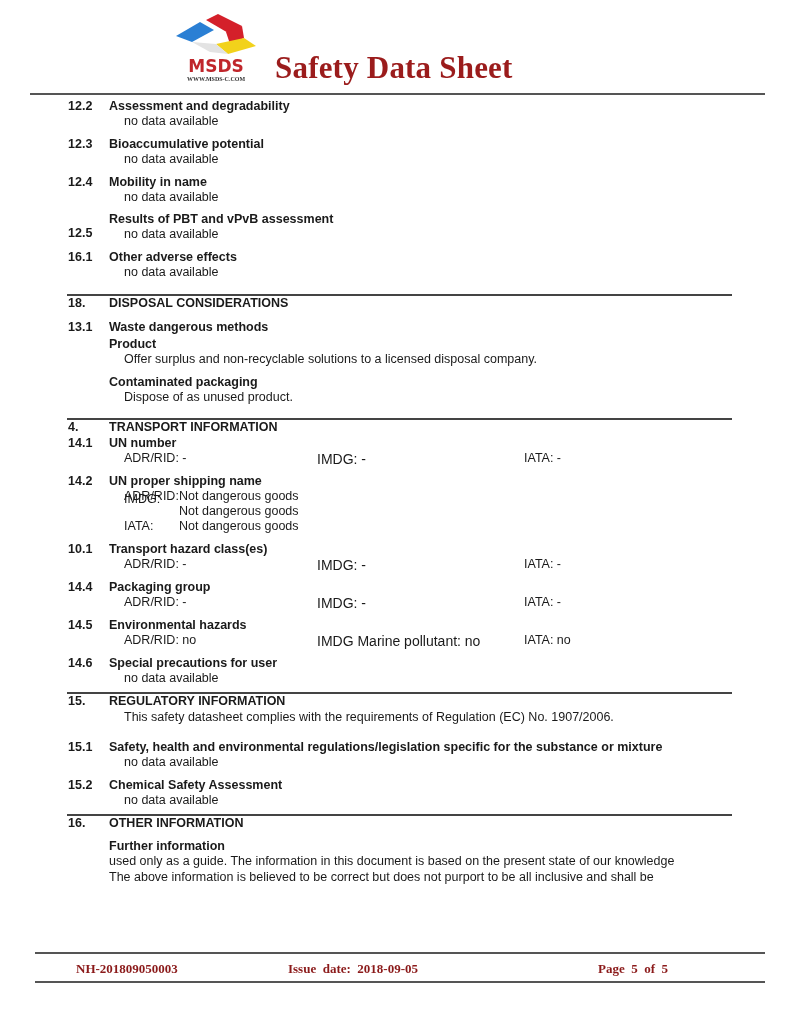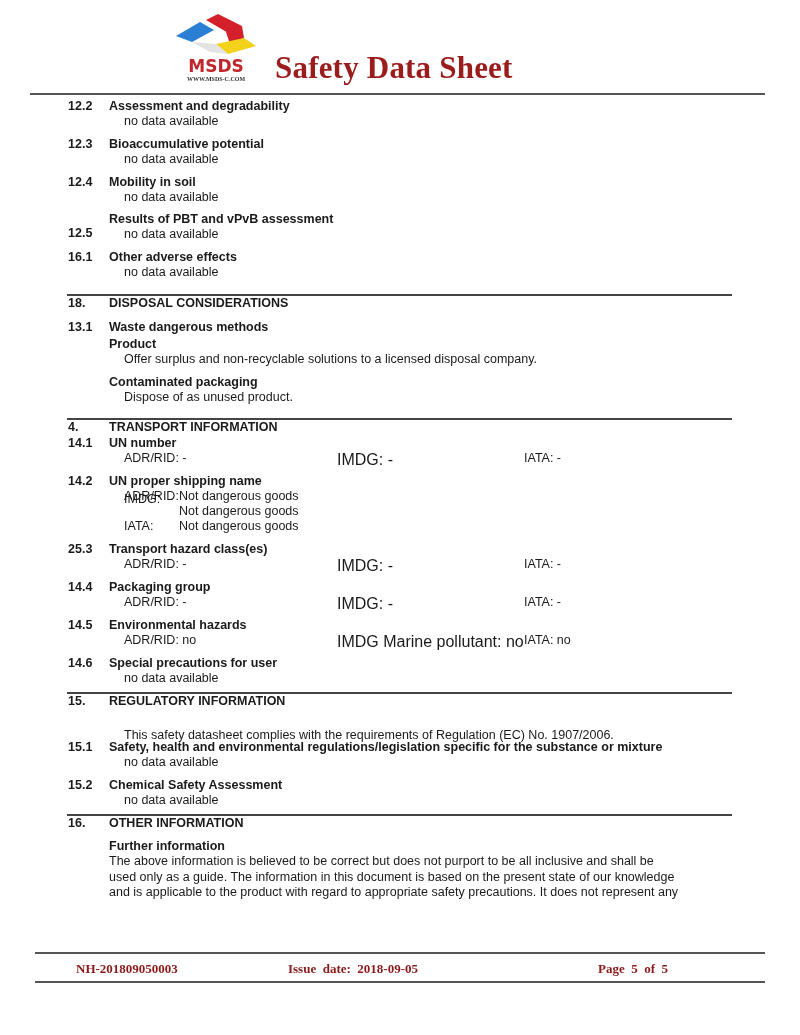--- a/index.html
+++ b/index.html
@@ -12,21 +12,21 @@
                font-weight: bold; font-size: 31px; color: #9b1c1c; letter-spacing: 0.2px; }
   .hdr-rule { position: absolute; left: 30px; top: 93px; width: 735px; height: 2px; background: #555; }
 
   
   .content { position: absolute; left: 0; top: 0; width: 800px; }
   .blk { position: absolute; left: 68px; width: 664px; }
   .num { position: absolute; left: 0; font-weight: bold; font-size: 12.5px; }
   .ttl { position: absolute; left: 41px; font-weight: bold; font-size: 12.5px; white-space: nowrap; }
   .txt { position: absolute; left: 41px; font-size: 12.5px; white-space: nowrap; margin-left: 15px; }
   .sec-rule { position: absolute; left: 67px; width: 665px; height: 2px; background: #444; }
-  .col2 { position: absolute; left: 249px; font-size: 16px; white-space: nowrap; margin-left: 20px; }
+  .col2 { position: absolute; left: 249px; font-size: 14px; white-space: nowrap; }
   .col3 { position: absolute; left: 456px; font-size: 12.5px; white-space: nowrap; }
   .lbl2 { position: absolute; left: 111px; font-size: 12.5px; white-space: nowrap; }
   .para { position: absolute; left: 41px; width: 610px; font-size: 12.5px; line-height: 15.5px; }
 
   
   .ftr-rule { position: absolute; left: 35px; width: 730px; height: 2px; background: #555; }
   .ftr { position: absolute; top: 961px; font-family: "Liberation Serif", serif; font-weight: bold;
          font-size: 13px; color: #8b1a1a; white-space: nowrap; }
 </style>
 </head>
@@ -57,21 +57,21 @@
     <span class="ttl" style="top:0">Assessment and degradability</span>
     <span class="txt" style="top:15px">no data available</span>
   </div>
   <div class="blk" style="top:137px">
     <span class="num" style="top:0">12.3</span>
     <span class="ttl" style="top:0">Bioaccumulative potential</span>
     <span class="txt" style="top:15px">no data available</span>
   </div>
   <div class="blk" style="top:175px">
     <span class="num" style="top:0">12.4</span>
-    <span class="ttl" style="top:0">Mobility in soil</span>
+    <span class="ttl" style="top:0">Mobility in name</span>
     <span class="txt" style="top:15px">no data available</span>
   </div>
   <div class="blk" style="top:212px">
     <span class="num" style="top:14px">12.5</span>
     <span class="ttl" style="top:0">Results of PBT and vPvB assessment</span>
     <span class="txt" style="top:15px">no data available</span>
   </div>
   <div class="blk" style="top:250px">
     <span class="num" style="top:0">16.1</span>
     <span class="ttl" style="top:0">Other adverse effects</span>
@@ -108,21 +108,21 @@
     <span class="num" style="top:0">14.2</span>
     <span class="ttl" style="top:0">UN proper shipping name</span>
     <span class="txt" style="top:15px">ADR/RID:</span>
     <span class="lbl2" style="top:15px">Not dangerous goods</span>
     <span class="txt" style="top:18px">IMDG:</span>
     <span class="lbl2" style="top:30px">Not dangerous goods</span>
     <span class="txt" style="top:45px">IATA:</span>
     <span class="lbl2" style="top:45px">Not dangerous goods</span>
   </div>
   <div class="blk" style="top:542px">
-    <span class="num" style="top:0">25.3</span>
+    <span class="num" style="top:0">10.1</span>
     <span class="ttl" style="top:0">Transport hazard class(es)</span>
     <span class="txt" style="top:15px">ADR/RID: -</span>
     <span class="col2" style="top:15px">IMDG: -</span>
     <span class="col3" style="top:15px">IATA: -</span>
   </div>
   <div class="blk" style="top:580px">
     <span class="num" style="top:0">14.4</span>
     <span class="ttl" style="top:0">Packaging group</span>
     <span class="txt" style="top:15px">ADR/RID: -</span>
     <span class="col2" style="top:15px">IMDG: -</span>
@@ -138,42 +138,41 @@
   <div class="blk" style="top:656px">
     <span class="num" style="top:0">14.6</span>
     <span class="ttl" style="top:0">Special precautions for user</span>
     <span class="txt" style="top:15px">no data available</span>
   </div>
 
   <div class="sec-rule" style="top:692px"></div>
   <div class="blk" style="top:694px">
     <span class="num" style="top:0">15.</span>
     <span class="ttl" style="top:0">REGULATORY INFORMATION</span>
-    <span class="txt" style="top:34px">This safety datasheet complies with the requirements of Regulation (EC) No. 1907/2006.</span>
+    <span class="txt" style="top:16px">This safety datasheet complies with the requirements of Regulation (EC) No. 1907/2006.</span>
   </div>
   <div class="blk" style="top:740px">
     <span class="num" style="top:0">15.1</span>
     <span class="ttl" style="top:0">Safety, health and environmental regulations/legislation specific for the substance or mixture</span>
     <span class="txt" style="top:15px">no data available</span>
   </div>
   <div class="blk" style="top:778px">
     <span class="num" style="top:0">15.2</span>
     <span class="ttl" style="top:0">Chemical Safety Assessment</span>
     <span class="txt" style="top:15px">no data available</span>
   </div>
 
   <div class="sec-rule" style="top:814px"></div>
   <div class="blk" style="top:816px">
     <span class="num" style="top:0">16.</span>
     <span class="ttl" style="top:0">OTHER INFORMATION</span>
     <span class="ttl" style="top:23px">Further information</span>
     <div class="para" style="top:38px">
+      <div>used only as a guide. The information in this document is based on the present state of our knowledge</div>
       <div>The above information is believed to be correct but does not purport to be all inclusive and shall be</div>
-      <div>used only as a guide. The information in this document is based on the present state of our knowledge</div>
-      <div>and is applicable to the product with regard to appropriate safety precautions. It does not represent any</div>
     </div>
   </div>
 </div>
 
 <div>
   <div class="ftr-rule" style="top:952px"></div>
   <span class="ftr" style="left:76px">NH-201809050003</span>
   <span class="ftr" style="left:288px; white-space:pre">Issue  date:  2018-09-05</span>
   <span class="ftr" style="left:598px; white-space:pre">Page  5  of  5</span>
   <div class="ftr-rule" style="top:981px"></div>

